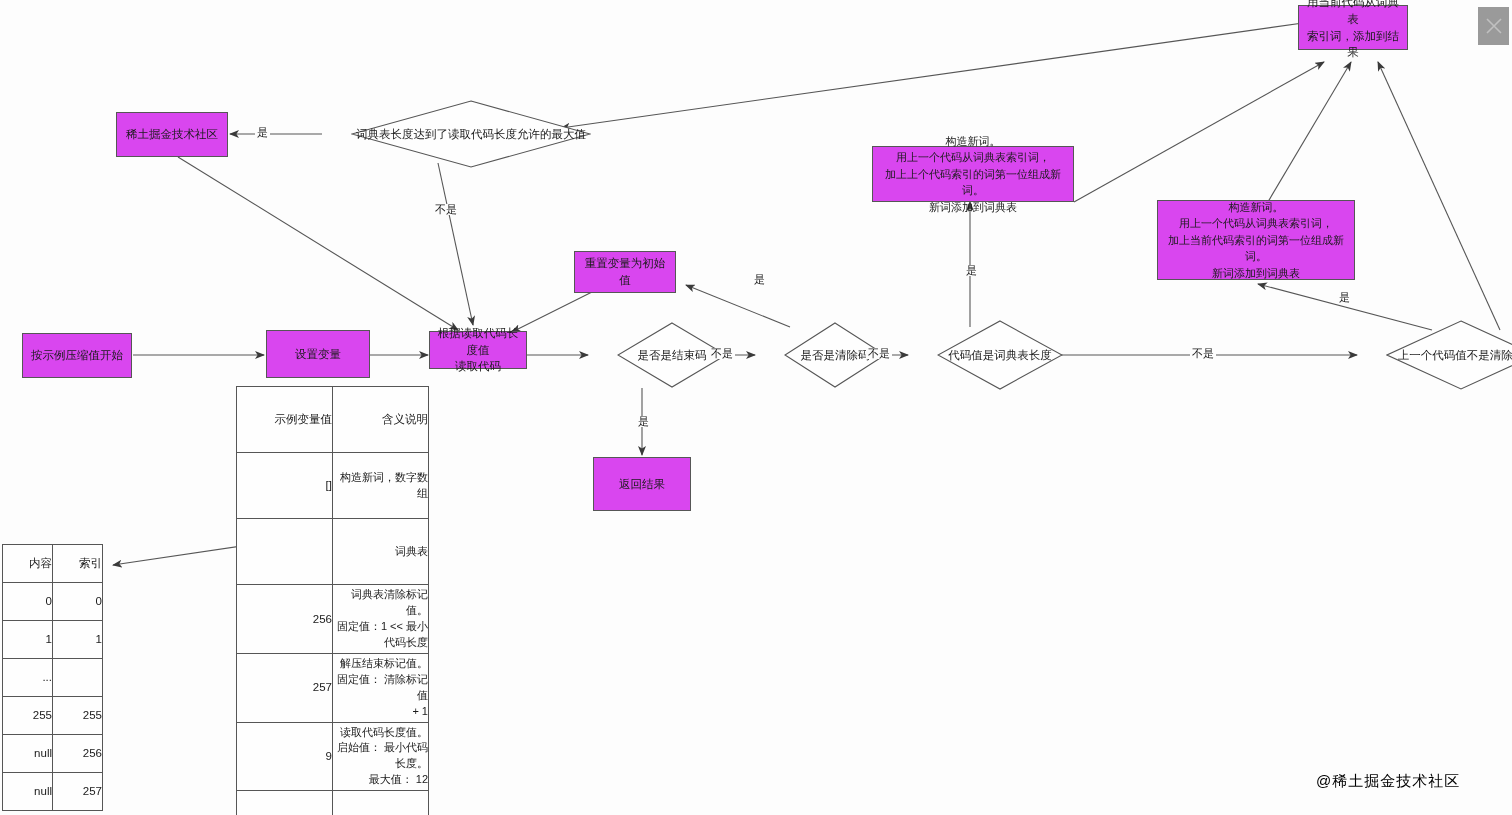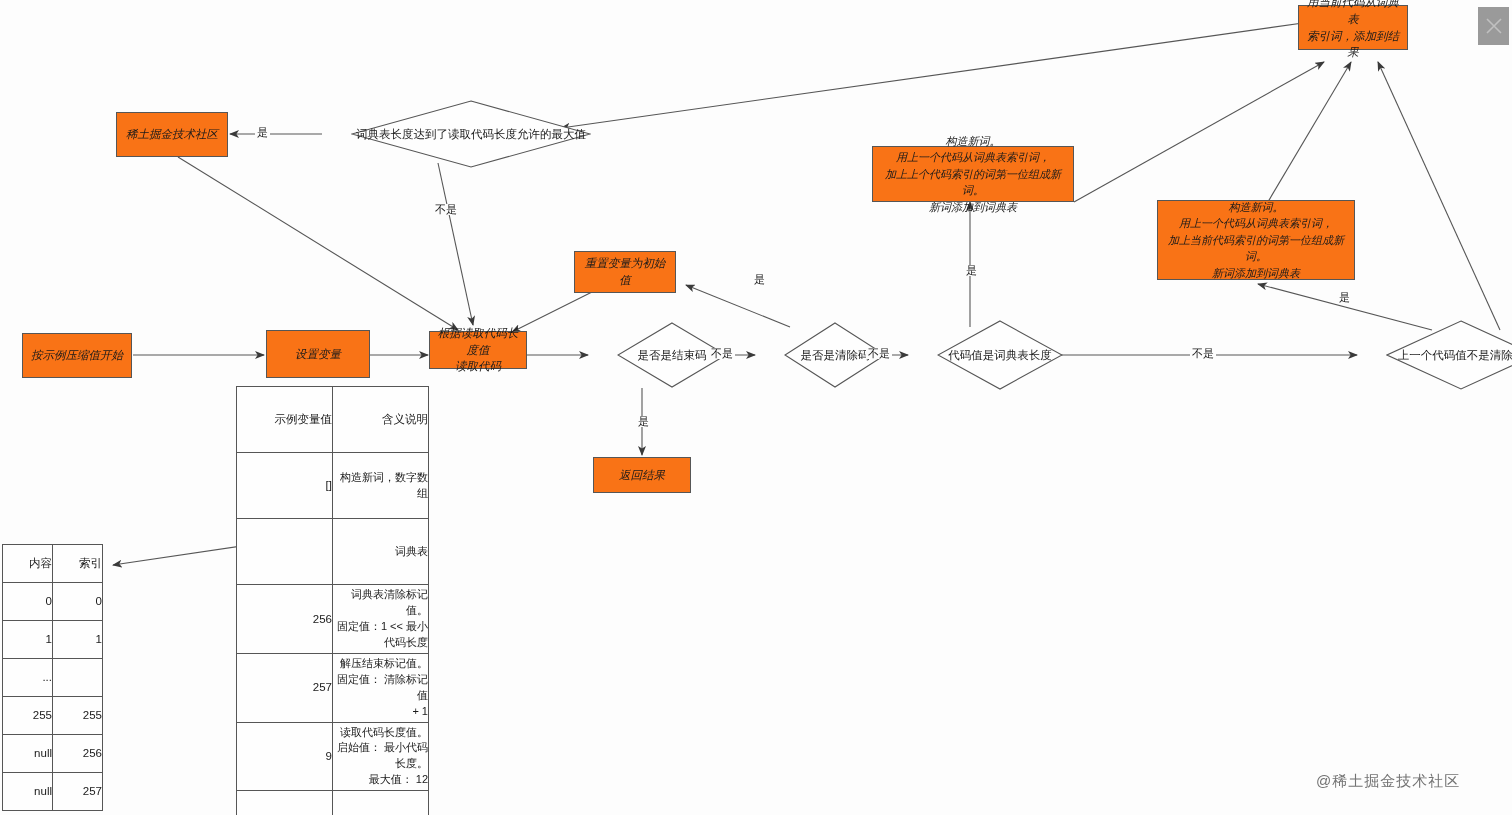--- a/index.html
+++ b/index.html
@@ -29,24 +29,23 @@
     box-sizing: border-box;
     display: flex;
     align-items: center;
     justify-content: center;
     text-align: center;
     color: #1a1a1a;
     line-height: 1.45;
   }
   .proc {
     border: 1px solid #565656;
-    background: #f97316;
+    background: #d946ef;
     font-size: 11.5px;
     padding: 8px 5px;
-    font-style: italic;
   }
   .proc.multiline {
     font-size: 11px;
     line-height: 1.5;
   }
   .dec-wrap {
     position: absolute;
     margin-left: 29px;
   }
   .dec-shape {
@@ -109,21 +108,21 @@
     height: 38px;
     background: #9a9a9a;
     display: flex;
     align-items: center;
     justify-content: center;
   }
   .close-btn svg { display: block; }
   .watermark {
     position: absolute;
     font-size: 15px;
-    color: #737373;
+    color: #000000;
     white-space: nowrap;
     letter-spacing: 1px;
   }
 </style>
 </head>
 <body>
 
 <div id="canvas">
 
   <svg id="edges" viewBox="0 0 1512 815" xmlns="http://www.w3.org/2000/svg">
@@ -188,21 +187,21 @@
   </div>
 
   <div class="node proc" style="left:116px; top:112px; width:112px; height:45px;">
     <span>稀土掘金技术社区</span>
   </div>
 
   <div class="node proc" style="left:574px; top:251px; width:102px; height:42px;">
     <span>重置变量为初始值</span>
   </div>
 
-  <div class="node proc" style="left:593px; top:457px; width:98px; height:36px;">
+  <div class="node proc" style="left:593px; top:457px; width:98px; height:54px;">
     <span>返回结果</span>
   </div>
 
   <div class="node proc" style="left:1298px; top:5px; width:110px; height:45px; flex-direction:column;">
     <span>用当前代码从词典表</span>
     <span>索引词，添加到结果</span>
   </div>
 
   <div class="node proc multiline" style="left:872px; top:146px; width:202px; height:56px; flex-direction:column;">
     <span>构造新词。</span>

